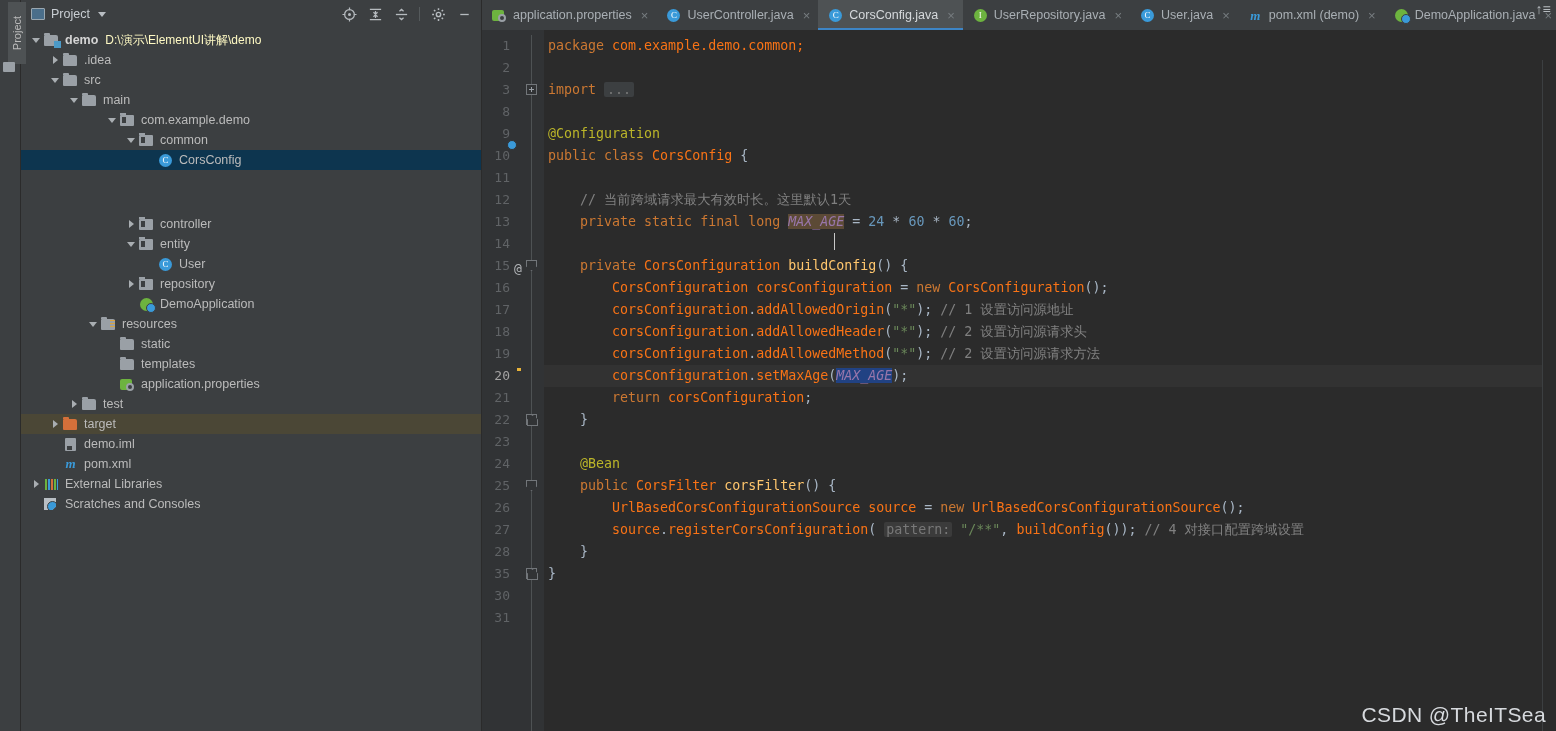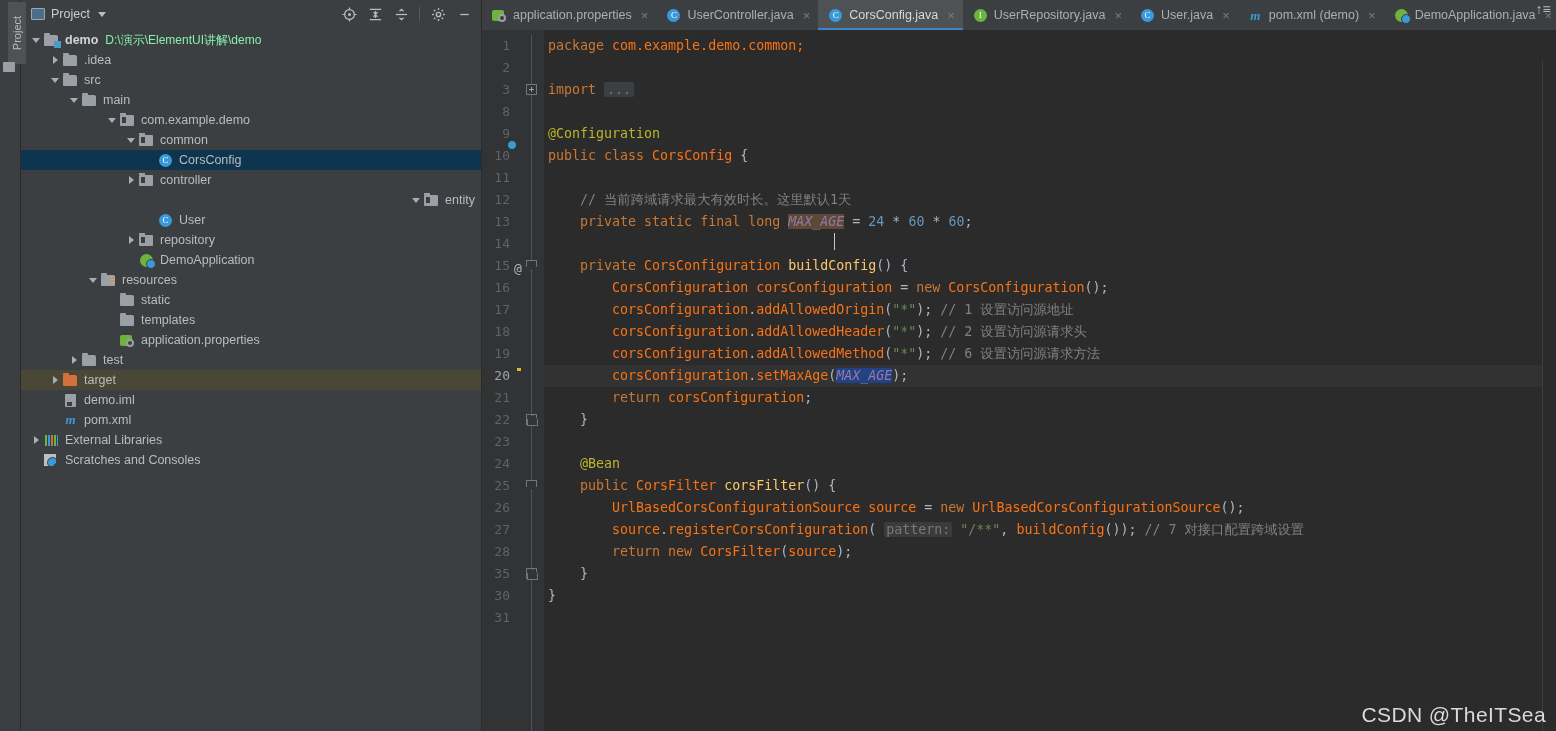--- a/index.html
+++ b/index.html
@@ -146,21 +146,21 @@
     border-top: 5px solid #a9aeb2;
   }
   .ticon {
     width: 17px; height: 16px;
     flex: 0 0 17px;
     margin-right: 5px;
     position: relative;
   }
   .tlabel { color: #bbbbbb; }
   .tlabel.bold { font-weight: bold; color: #d4d4d4; }
-  .tpath { color: #86efac; margin-left: 7px; font-size: 12px; }
+  .tpath { color: #fef9c3; margin-left: 7px; font-size: 12px; }
 
   
   .ic-folder {
     position: absolute; left: 1px; top: 3px;
     width: 14px; height: 11px;
     background: #9aa0a6;
     border-radius: 1px 2px 1px 1px;
   }
   .ic-folder:before {
     content:""; position:absolute; left:0; top:-2px;
@@ -615,30 +615,30 @@
           </span>
           <span class="tlabel">common</span>
         </div>
         <div class="trow sel" style="padding-left: 122px;">
           <span class="tarrow "></span>
           <span class="ticon">
             <span class="ic-class">C</span>
           </span>
           <span class="tlabel">CorsConfig</span>
         </div>
+        <div class="trow" style="padding-left: 103px; margin-top: 44px;">
+          <span class="tarrow right">
+            <i></i>
+          </span>
+          <span class="ticon">
+            <span class="ic-mod"></span>
+          </span>
+          <span class="tlabel">controller</span>
+        </div>
         <div class="trow" style="padding-left: 103px;">
-          <span class="tarrow right">
-            <i></i>
-          </span>
-          <span class="ticon">
-            <span class="ic-mod"></span>
-          </span>
-          <span class="tlabel">controller</span>
-        </div>
-        <div class="trow" style="padding-left: 103px; justify-content: flex-end;">
           <span class="tarrow down">
             <i></i>
           </span>
           <span class="ticon">
             <span class="ic-mod"></span>
           </span>
           <span class="tlabel">entity</span>
         </div>
         <div class="trow" style="padding-left: 122px;">
           <span class="tarrow "></span>
@@ -904,30 +904,29 @@
           <div class="cline"><span class="ann">@Configuration</span></div>
           <div class="cline"><span class="kw">public</span> <span class="kw">class</span> <span class="id">CorsConfig</span> {</div>
           <div class="cline">&nbsp;</div>
           <div class="cline">    <span class="cmt">// 当前跨域请求最大有效时长。这里默认1天</span></div>
           <div class="cline">    <span class="kw">private</span> <span class="kw">static</span> <span class="kw">final</span> <span class="kw">long</span> <span class="const-mark">MAX_AGE</span> = <span class="num2">24</span> * <span class="num2">60</span> * <span class="num2">60</span>;</div>
           <div class="cline">&nbsp;</div>
           <div class="cline">    <span class="kw">private</span> <span class="id">CorsConfiguration</span> <span class="fn">buildConfig</span>() {</div>
           <div class="cline">        <span class="id">CorsConfiguration</span> <span class="id">corsConfiguration</span> = <span class="kw">new</span> <span class="id">CorsConfiguration</span>();</div>
           <div class="cline">        <span class="id">corsConfiguration</span>.<span class="id">addAllowedOrigin</span>(<span class="str">"*"</span>); <span class="cmt">// 1 设置访问源地址</span></div>
           <div class="cline">        <span class="id">corsConfiguration</span>.<span class="id">addAllowedHeader</span>(<span class="str">"*"</span>); <span class="cmt">// 2 设置访问源请求头</span></div>
-          <div class="cline">        <span class="id">corsConfiguration</span>.<span class="id">addAllowedMethod</span>(<span class="str">"*"</span>); <span class="cmt">// 6 设置访问源请求方法</span></div>
+          <div class="cline">        <span class="id">corsConfiguration</span>.<span class="id">addAllowedMethod</span>(<span class="str">"*"</span>); <span class="cmt">// 2 设置访问源请求方法</span></div>
           <div class="cline cur">        <span class="id">corsConfiguration</span>.<span class="id">setMaxAge</span>(<span class="const-hl">MAX_AGE</span>);</div>
           <div class="cline">        <span class="kw">return</span> <span class="id">corsConfiguration</span>;</div>
           <div class="cline">    }</div>
           <div class="cline">&nbsp;</div>
           <div class="cline">    <span class="ann">@Bean</span></div>
           <div class="cline">    <span class="kw">public</span> <span class="id">CorsFilter</span> <span class="fn">corsFilter</span>() {</div>
           <div class="cline">        <span class="id">UrlBasedCorsConfigurationSource</span> <span class="id">source</span> = <span class="kw">new</span> <span class="id">UrlBasedCorsConfigurationSource</span>();</div>
-          <div class="cline">        <span class="id">source</span>.<span class="id">registerCorsConfiguration</span>( <span class="hint">pattern:</span> <span class="str">"/**"</span>, <span class="id">buildConfig</span>()); <span class="cmt">// 7 对接口配置跨域设置</span></div>
-          <div class="cline">        <span class="kw">return</span> <span class="kw">new</span> <span class="id">CorsFilter</span>(<span class="id">source</span>);</div>
+          <div class="cline">        <span class="id">source</span>.<span class="id">registerCorsConfiguration</span>( <span class="hint">pattern:</span> <span class="str">"/**"</span>, <span class="id">buildConfig</span>()); <span class="cmt">// 4 对接口配置跨域设置</span></div>
           <div class="cline">    }</div>
           <div class="cline">}</div>
           <div class="cline">&nbsp;</div>
           <div class="caret-i" style="left:290px; top:203px;"></div>
         </div>
       <div class="right-strip">
         <div class="vline"></div>
       </div>
     </div>
 

